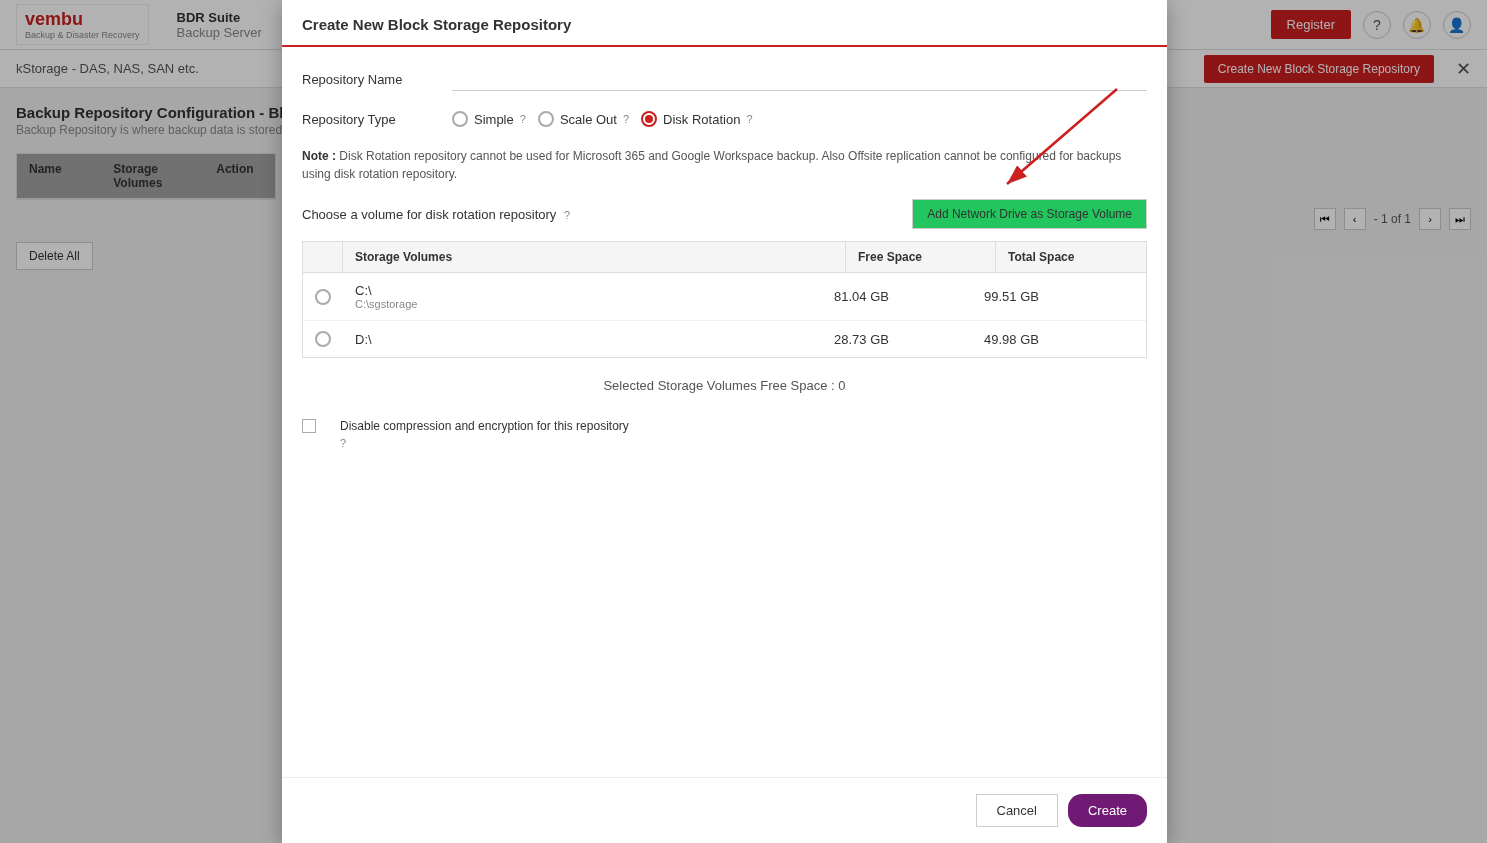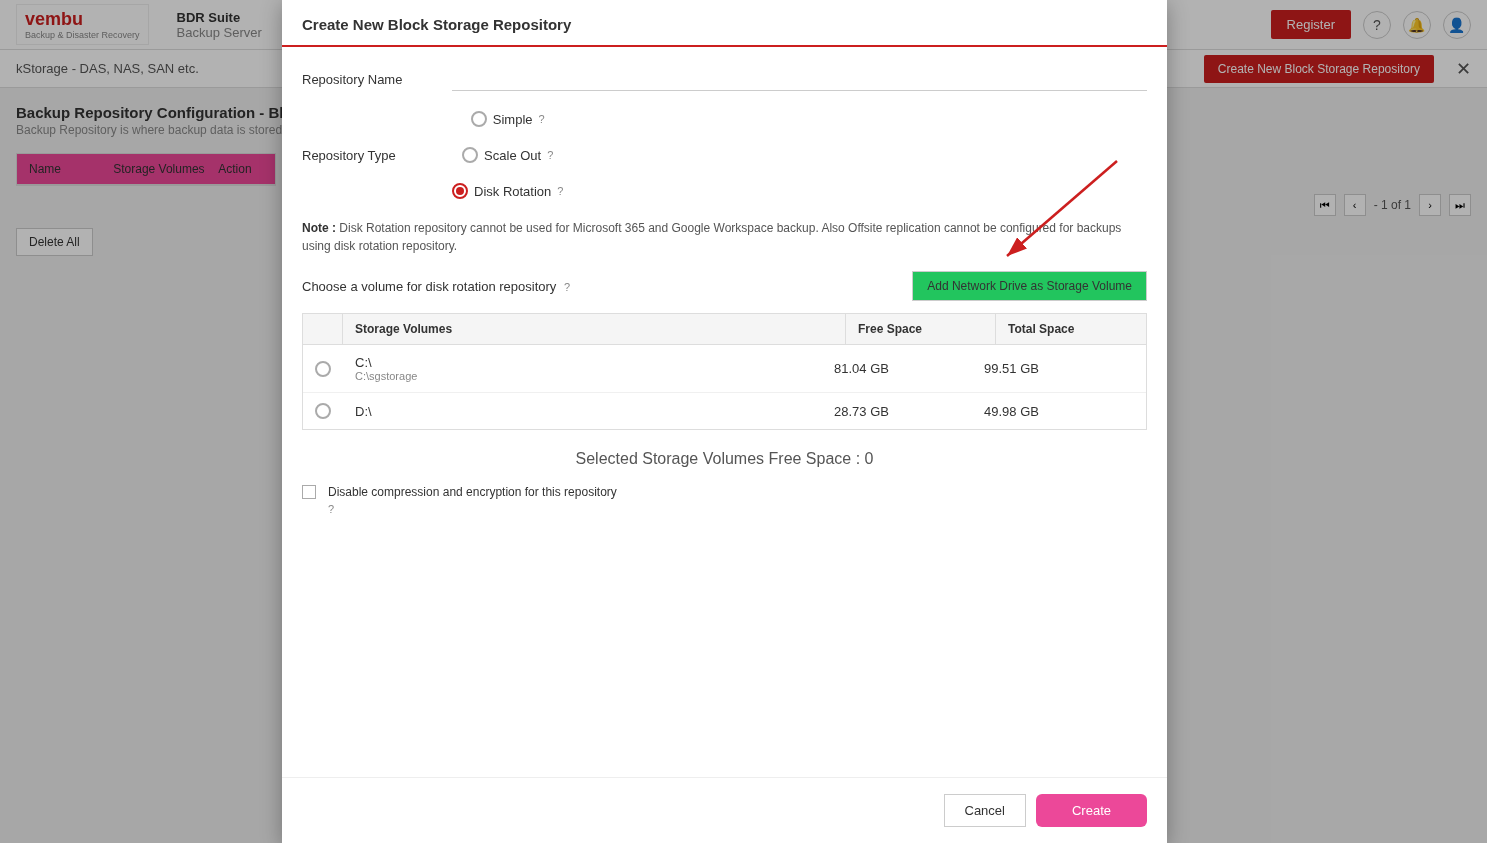--- a/index.html
+++ b/index.html
@@ -59,22 +59,22 @@
       padding: 16px;
     }
     .page-title { font-size: 15px; font-weight: bold; color: #333; margin-bottom: 2px; }
     .page-subtitle { font-size: 12px; color: #888; margin-bottom: 16px; }
 
     
     .table-container {
       background: #fff; border: 1px solid #ddd; width: 260px;
     }
     .table-header {
-      display: flex; background: #ec4899; border-bottom: 1px solid #ddd;
-      padding: 8px 12px; font-weight: normal; color: #333; font-size: 12px;
+      display: flex; background: #a3a3a3; border-bottom: 1px solid #ddd;
+      padding: 8px 12px; font-weight: bold; color: #333; font-size: 12px;
     }
     .col-name { width: 90px; }
     .col-storage { width: 100px; }
     .col-action { width: 60px; text-align: center; margin-left: auto; }
     .table-row-bg {
       display: flex; align-items: center; padding: 8px 12px;
       border-bottom: 1px solid #f0f0f0;
     }
     .table-cell { font-size: 12px; color: #333; }
 
@@ -113,21 +113,21 @@
 
     .form-row {
       display: flex; align-items: center; margin-bottom: 20px; gap: 20px;
     }
     .form-label { font-size: 13px; color: #333; width: 130px; flex-shrink: 0; }
     .form-input {
       flex: 1; border: none; border-bottom: 1px solid #ccc;
       padding: 4px 0; font-size: 13px; outline: none;
     }
 
-    .radio-group { display: flex; align-items: center; gap: 20px; flex-direction: column; }
+    .radio-group { display: flex; align-items: center; gap: 12px; }
     .radio-item { display: flex; align-items: center; gap: 6px; cursor: pointer; }
     .radio-outer {
       width: 16px; height: 16px; border-radius: 50%; border: 2px solid #aaa;
       display: flex; align-items: center; justify-content: center;
     }
     .radio-outer.selected { border-color: #cc1f1f; }
     .radio-inner {
       width: 8px; height: 8px; border-radius: 50%; background: #cc1f1f;
     }
     .radio-label { font-size: 13px; color: #333; }
@@ -186,44 +186,44 @@
     .vol-path { font-size: 11px; color: #888; }
     .vol-cell-free { width: 150px; font-size: 13px; color: #333; }
     .vol-cell-total { width: 150px; font-size: 13px; color: #333; }
 
     .vol-radio {
       width: 16px; height: 16px; border-radius: 50%; border: 2px solid #aaa;
       cursor: pointer;
     }
 
     .free-space-row {
-      text-align: center; font-size: 16px; color: #555;
-      margin: 10px 0 16px;
+      text-align: center; font-size: 13px; color: #555;
+      margin: 10px 0 25px;
     }
 
     .checkbox-row {
-      display: flex; align-items: flex-start; gap: 12px; 
+      display: flex; align-items: flex-start; gap: 24px; 
     }
     .checkbox-sq {
       width: 14px; height: 14px; border: 1px solid #aaa; background: #fff;
       flex-shrink: 0; margin-top: 1px; cursor: pointer;
     }
     .checkbox-label { font-size: 12px; color: #333; }
 
     .modal-footer {
       padding: 16px 20px; border-top: 1px solid #eee;
       display: flex; justify-content: flex-end; gap: 10px;
     }
     .cancel-btn {
       background: #fff; border: 1px solid #ccc; padding: 8px 20px;
       font-size: 13px; cursor: pointer; color: #333;
     }
     .create-modal-btn {
-      background: #ec4899; color: #fff; border: none; padding: 8px 36px;
-      font-size: 13px; cursor: pointer; border-radius: 6px;
+      background: #701a75; color: #fff; border: none; padding: 8px 20px;
+      font-size: 13px; cursor: pointer; border-radius: 14px;
     }
   </style>
 </head>
 <body>
 
 <div class="app-bg"></div>
 
 <div class="top-nav">
   <div class="logo-area">
     <div class="logo-box">

